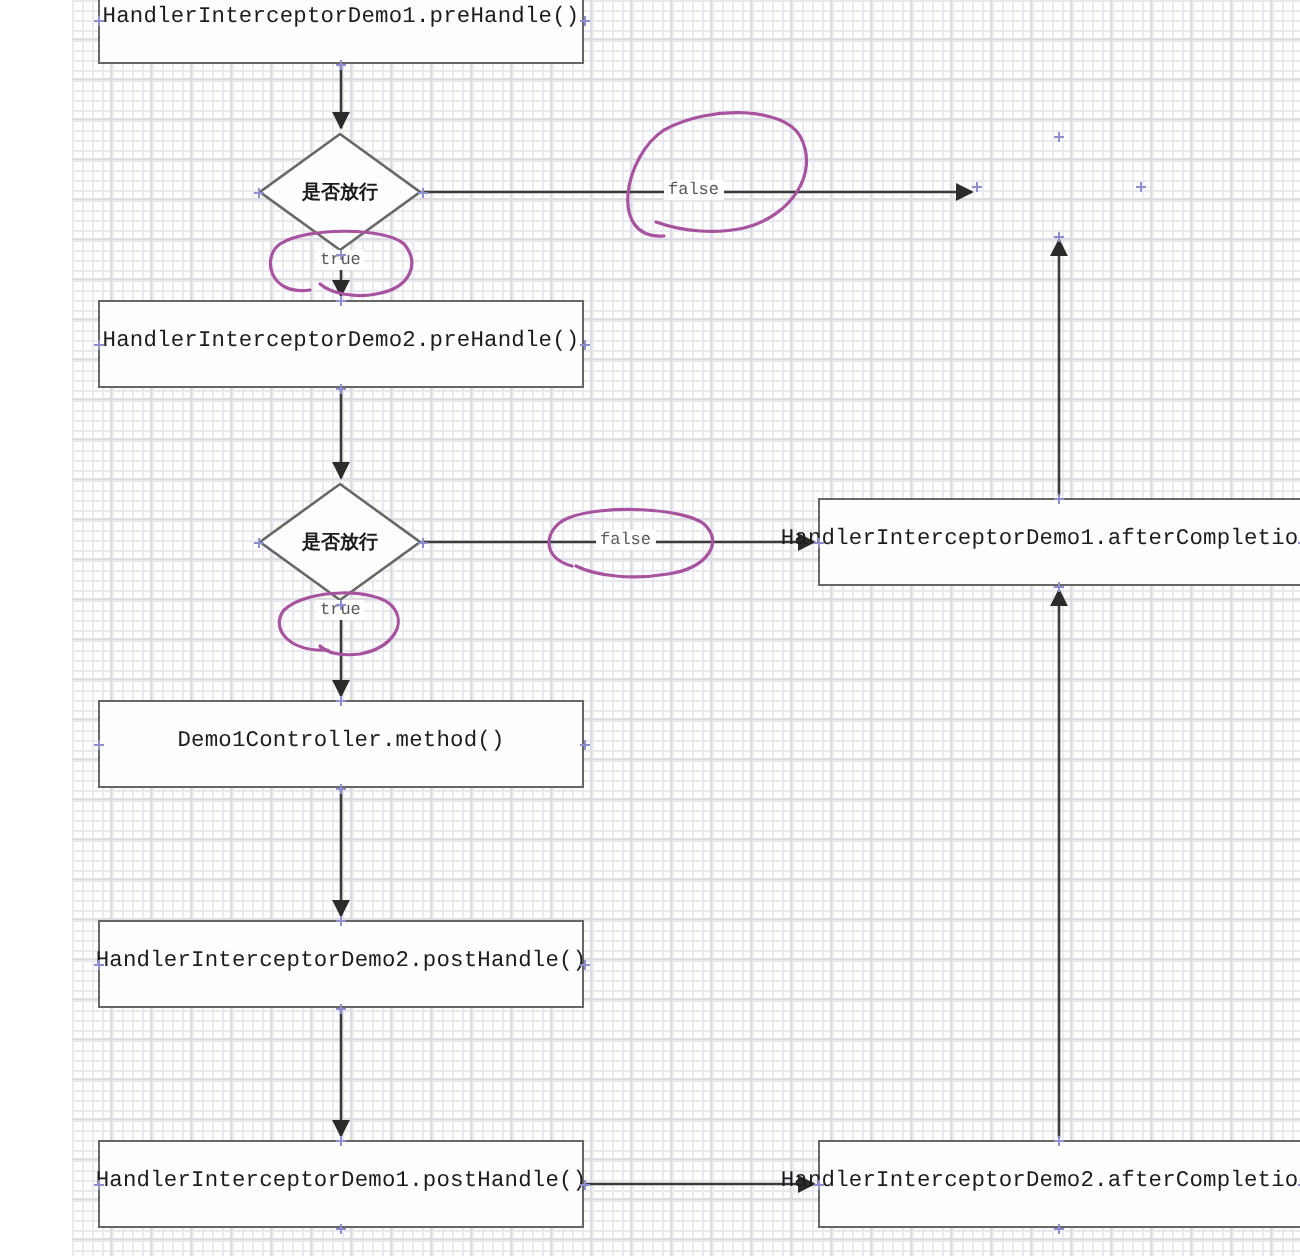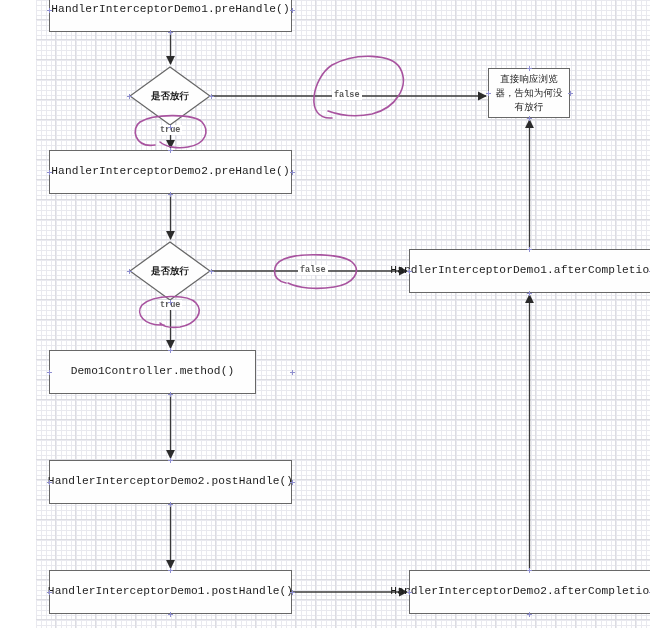--- a/index.html
+++ b/index.html
@@ -88,21 +88,20 @@
     font-weight: bold;
   }
   .edge-label {
     position: absolute;
     font-family: "Liberation Mono", "DejaVu Sans Mono", monospace;
     font-size: 8.5px;
     color: #5a5a5a;
     background: #ffffff;
     padding: 0 2px;
     white-space: nowrap;
-    font-weight: bold;
   }
   .anchor {
     position: absolute;
     width: 5px;
     height: 5px;
     margin-left: -2.5px;
     margin-top: -2.5px;
     pointer-events: none;
   }
   .anchor::before, .anchor::after {
@@ -164,35 +163,32 @@
     <span>HandlerInterceptorDemo2.preHandle()</span>
   </div>
 
   <div class="diamond-wrap" style="left:93px; top:241px; width:82px; height:60px;">
     <svg width="82" height="60">
       <polygon points="41,1 81,30 41,59 1,30" fill="#fefefe" stroke="#676767" stroke-width="1.3"></polygon>
     </svg>
     <div class="diamond-label">是否放行</div>
   </div>
 
-  <div class="node" style="left:13px; top:350px; width:207px; height:44px;">
+  <div class="node" style="left:13px; top:350px; width:243px; height:44px;">
     <span>Demo1Controller.method()</span>
   </div>
 
   <div class="node" style="left:13px; top:460px; width:243px; height:44px;">
     <span>HandlerInterceptorDemo2.postHandle()</span>
   </div>
 
   <div class="node" style="left:13px; top:570px; width:243px; height:44px;">
     <span>HandlerInterceptorDemo1.postHandle()</span>
   </div>
 
-  <div class="node cjk" style="left:452px; top:68px; width:82px; height:50px;">
-    <span>直接响应浏览器，告知为何没有放行</span>
-  </div>
 
   <div class="node" style="left:373px; top:249px; width:242px; height:44px;">
     <span>HandlerInterceptorDemo1.afterCompletion()</span>
   </div>
 
   <div class="node" style="left:373px; top:570px; width:242px; height:44px;">
     <span>HandlerInterceptorDemo2.afterCompletion()</span>
   </div>
 
   <div class="edge-label" style="left:296px; top:90px;">false</div>

